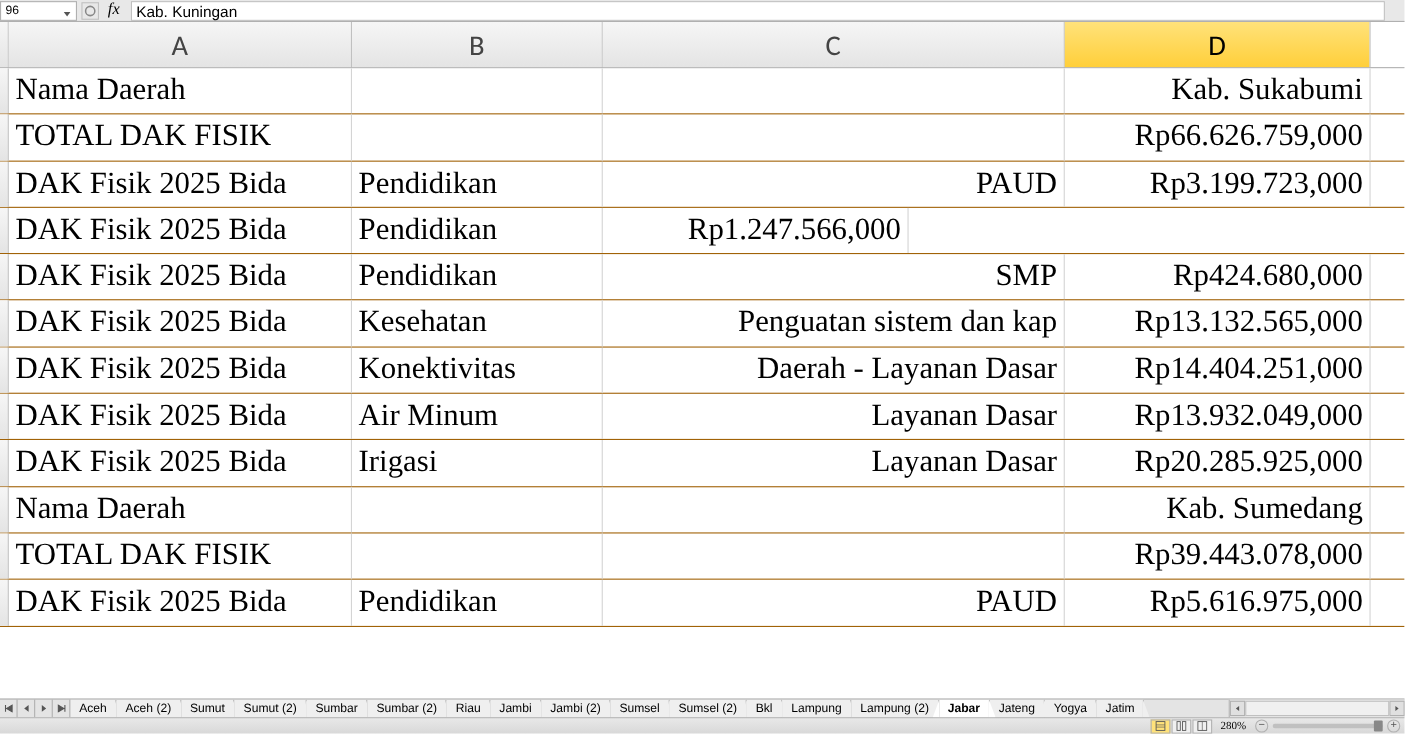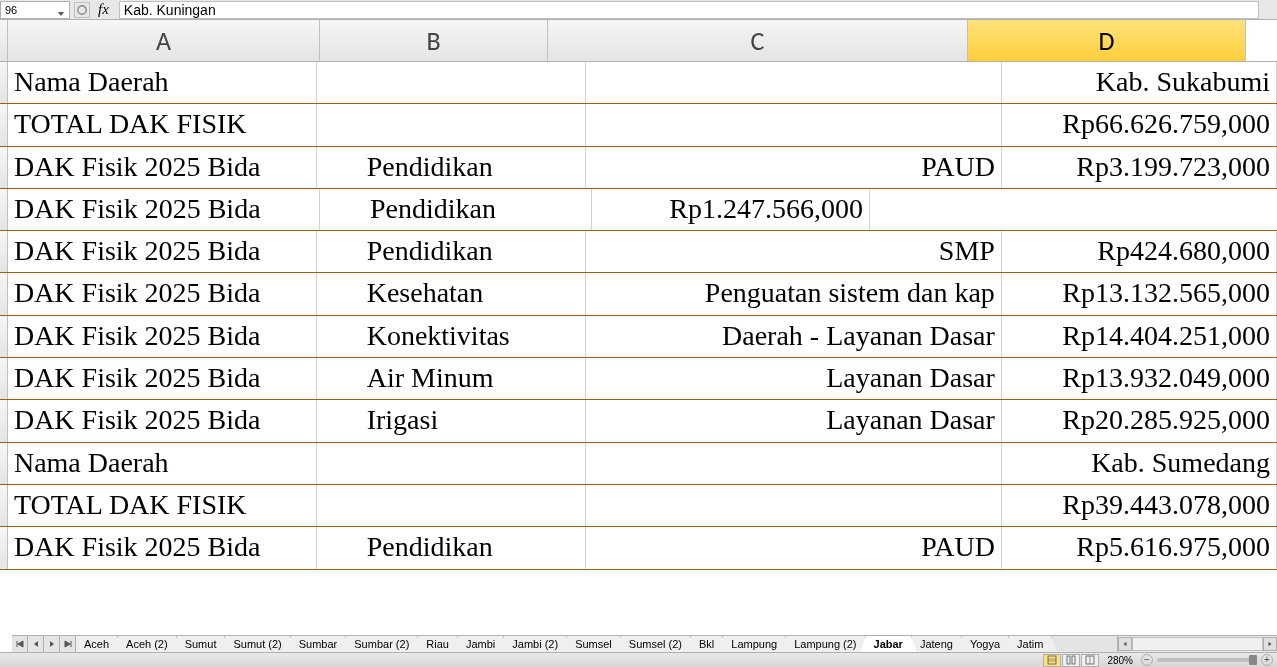--- a/index.html
+++ b/index.html
@@ -23,48 +23,48 @@
 .col-B { width: 228px; }
 .col-C { width: 420px; }
 .col-D { width: 278px; }
 .row-head-spacer { width: 8px; background: linear-gradient(#f6f6f6, #e4e4e4); border-right: 1px solid #c0c0c0; }
 
 
 .grid { overflow: hidden; height: calc(667px - 20px - 42px - 17px - 15px); }
 .row { display: flex; height: 42.3px; border-bottom: 1px solid #a16207; }
 .cell { border-right: 1px solid #d4d4d4; padding: 2px 6px; font-size: 28px; line-height: 1.3; white-space: nowrap; overflow: hidden; }
 .cell.A { width: 312px; }
-.cell.B { width: 228px; margin-left: 44px; }
+.cell.B { width: 228px; }
 .cell.C { width: 420px; text-align: right; }
 .cell.D { width: 278px; text-align: right; }
 .row-head { width: 8px; border-right: 1px solid #c0c0c0; background: linear-gradient(#f6f6f6, #e4e4e4); }
 
 
-.sheet-bar { position: absolute; bottom: 15px; left: 12px; right: 0; height: 17px; display: flex; align-items: stretch; font-family: "Segoe UI", Tahoma, sans-serif; font-size: 11px; background: #e4e4e4; border-top: 1px solid #b0b0b0; }
+.sheet-bar { position: absolute; bottom: 15px; left: 0; right: 0; height: 17px; display: flex; align-items: stretch; font-family: "Segoe UI", Tahoma, sans-serif; font-size: 11px; background: #e4e4e4; border-top: 1px solid #b0b0b0; }
 .tab-nav-btns { display: flex; }
 .tab-nav { width: 16px; display: flex; align-items: center; justify-content: center; border-right: 1px solid #b0b0b0; color: #555; cursor: pointer; }
 .tab-nav svg { width: 8px; height: 8px; }
 .tabs-scroll { display: flex; flex: 1; overflow: hidden; }
 .sheet-tab { padding: 0 8px; display: flex; align-items: center; background: #efefef; border: 1px solid #b0b0b0; border-top: none; border-bottom: none; margin-left: -1px; position: relative; white-space: nowrap; }
 .sheet-tab::before { content: ""; position: absolute; left: -6px; top: 0; border-top: 16px solid transparent; border-right: 6px solid #efefef; }
 .sheet-tab::after { content: ""; position: absolute; right: -6px; top: 0; border-top: 16px solid transparent; border-left: 6px solid #efefef; }
 .sheet-tab.active { background: #fff; font-weight: bold; z-index: 2; }
 .sheet-tab.active::before { border-right-color: #fff; }
 .sheet-tab.active::after { border-left-color: #fff; }
 .hscroll { width: 160px; background: #e8e8e8; display: flex; align-items: center; border-left: 1px solid #b0b0b0; }
 .hscroll-track { flex: 1; height: 14px; background: #f0f0f0; border: 1px solid #c0c0c0; position: relative; }
 .hscroll-btn { width: 14px; height: 14px; background: #e0e0e0; border: 1px solid #b0b0b0; display: flex; align-items: center; justify-content: center; }
 
 
 .status-bar { position: absolute; bottom: 0; left: 0; right: 0; height: 15px; background: linear-gradient(#e8e8e8, #d8d8d8); border-top: 1px solid #b0b0b0; display: flex; align-items: center; justify-content: flex-end; font-family: "Segoe UI", sans-serif; font-size: 10px; padding: 0 4px; gap: 4px; }
 .view-btns { display: flex; gap: 1px; }
 .view-btn { width: 18px; height: 13px; border: 1px solid #b0b0b0; background: #f0f0f0; display: flex; align-items: center; justify-content: center; }
 .view-btn.active { background: #ffe27a; }
 .view-btn svg { width: 10px; height: 10px; }
-.zoom-level { padding: 0 4px; }
+.zoom-level { padding: 0 4px; font-family: Liberation Serif, serif; }
 .zoom-slider { width: 100px; height: 4px; background: #c0c0c0; position: relative; border-radius: 2px; }
 .zoom-thumb { position: absolute; top: -3px; width: 8px; height: 10px; background: #888; border-radius: 1px; }
 .zoom-btn { width: 12px; height: 12px; border: 1px solid #b0b0b0; border-radius: 6px; display: flex; align-items: center; justify-content: center; font-size: 10px; color: #555; line-height: 1; }
 </style>
 </head>
 <body>
 
 <div class="formula-bar">
   <div class="name-box">
     <span>96</span>

